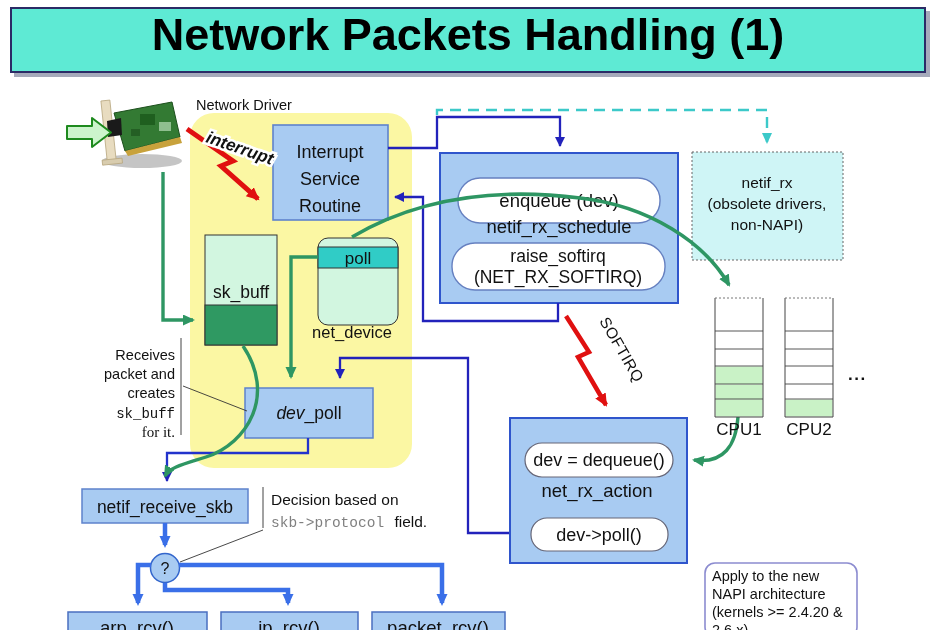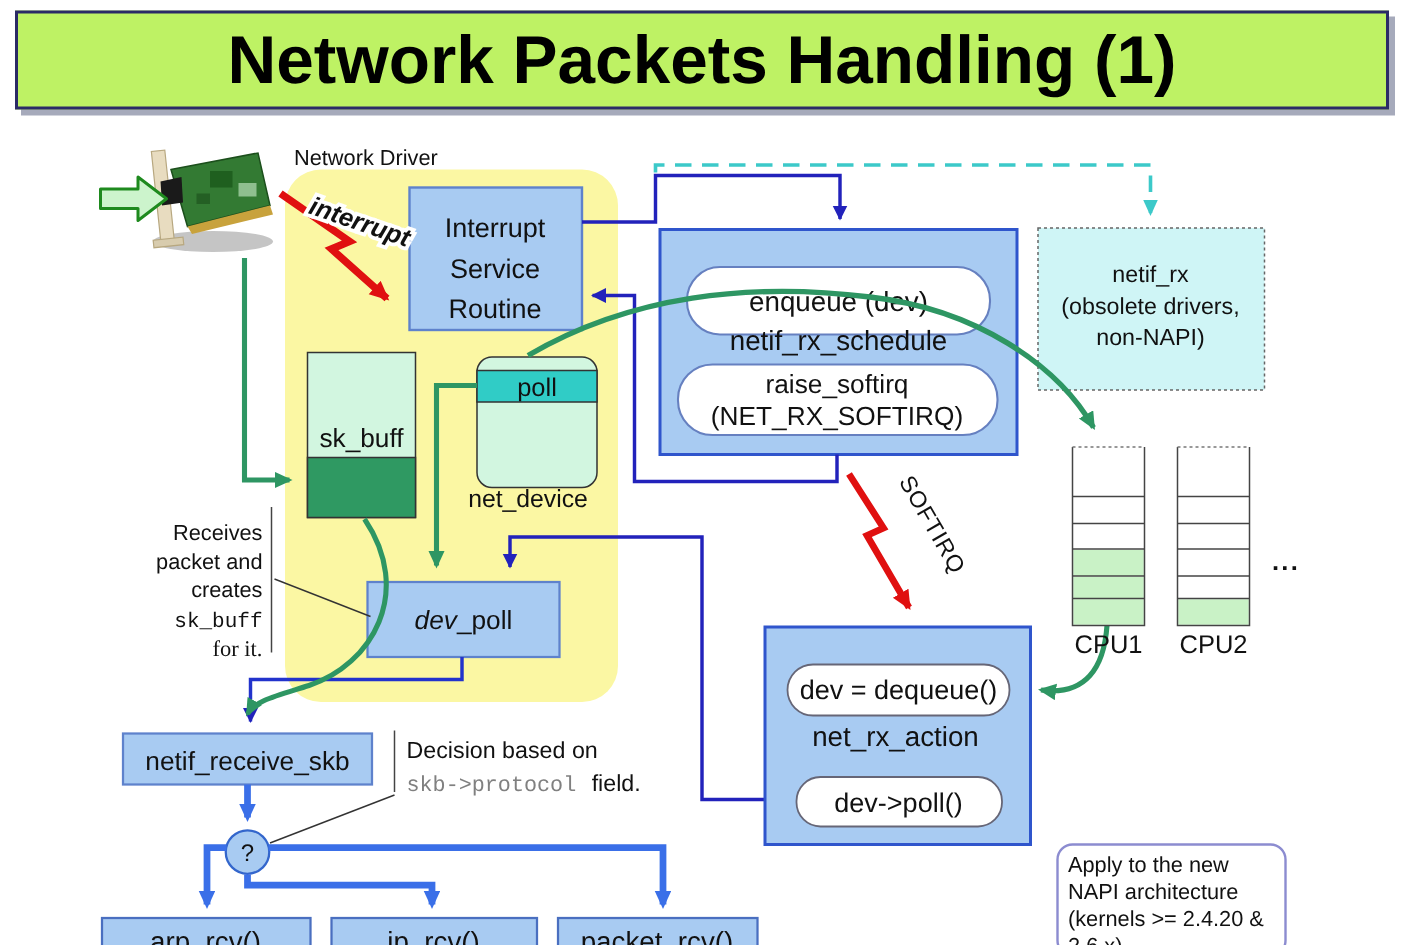--- a/index.html
+++ b/index.html
@@ -1,20 +1,20 @@
 <!DOCTYPE html>
 <html><head>
 <meta charset="utf-8">
 <style>
   html,body{margin:0;padding:0;background:#fff;}
   .slide{position:relative;width:935px;height:630px;background:#ffffff;overflow:hidden;
          font-family:"Liberation Sans",sans-serif;}
-  .titlebar{position:absolute;left:10px;top:7px;width:912px;height:62px;background:#bef264;
+  .titlebar{position:absolute;left:10px;top:7px;width:912px;height:62px;background:#5eead4;
             border:2px solid #2B2B66;box-shadow:4px 4px 0 #A6AABB;
-            display:flex;align-items:center;justify-content:center;}
+            display:flex;justify-content:center;}
   .titlebar h1{margin:0;font-size:45px;font-weight:bold;color:#000;letter-spacing:0px;
                font-family:"Liberation Sans",sans-serif;}
   svg{position:absolute;left:0;top:85px;}
   svg text{font-family:"Liberation Sans",sans-serif;fill:#111;}
   .mono{font-family:"Liberation Mono","DejaVu Sans Mono",monospace;}
   .serif{font-family:"Liberation Serif",serif;}
 </style>
 </head>
 <body>
 

